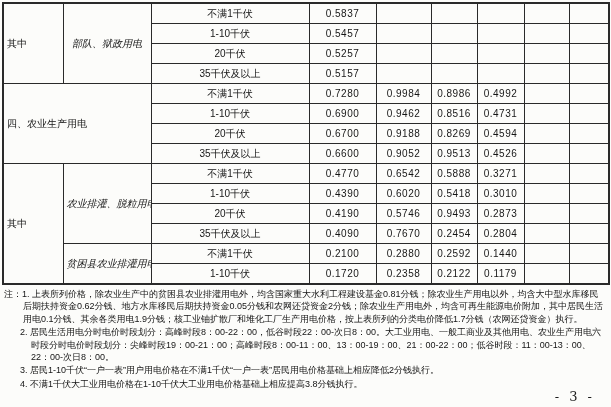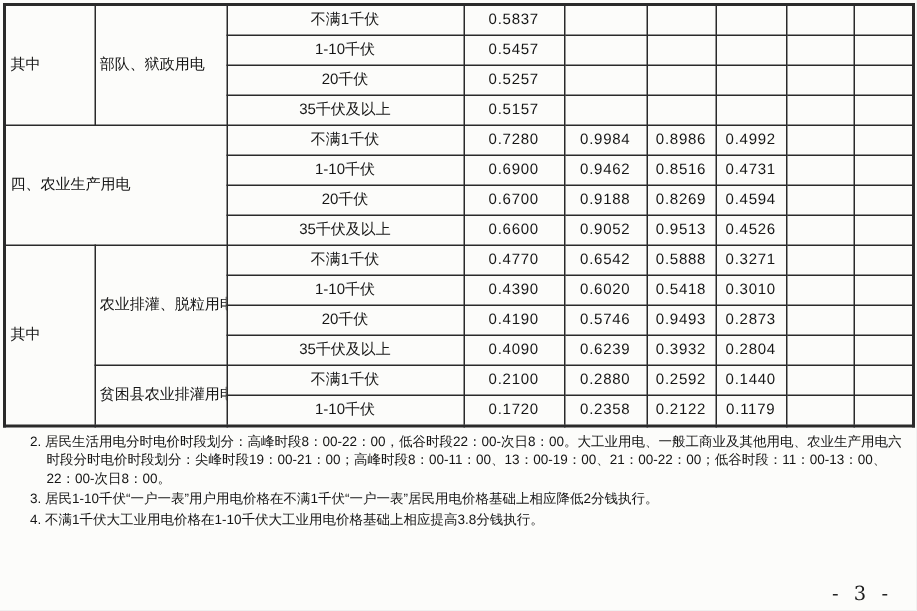--- a/index.html
+++ b/index.html
@@ -21,21 +21,21 @@
   table.price td{
     border:1px solid #2a2a2a;
     height:19px;
     padding:0 3px;
     font-size:10px;
     line-height:11px;
     overflow:hidden;
     white-space:nowrap;
   }
   td.c-label{}
-  td.c-type{text-align:left;padding-left:5px;}
+  td.c-type{text-align:center;padding-left:5px;font-style:italic;}
   td.c-section{text-align:left;padding-left:3px;font-family:Liberation Serif, serif;}
   td.c-volt{text-align:center;padding-left:5px;}
   td.c-val{text-align:center;letter-spacing:0.5px;}
   .notes{
     position:absolute;left:4px;top:288px;width:603px;
     font-size:9px;line-height:12.4px;color:#141414;
   }
   .note{margin:0;}
   .note-first{padding-left:19px;text-indent:-19px;margin-bottom:1px;}
   .note-rest{margin-left:16px;padding-left:11px;text-indent:-11px;margin-bottom:1px;}
@@ -164,22 +164,22 @@
         <td class="c-val">0.4190</td>
         <td class="c-val">0.5746</td>
         <td class="c-val">0.9493</td>
         <td class="c-val">0.2873</td>
         <td class="c-val"></td>
         <td class="c-val"></td>
       </tr>
       <tr>
         <td class="c-volt">35千伏及以上</td>
         <td class="c-val">0.4090</td>
-        <td class="c-val">0.6239</td>
-        <td class="c-val">0.3932</td>
+        <td class="c-val">0.7670</td>
+        <td class="c-val">0.2454</td>
         <td class="c-val">0.2804</td>
         <td class="c-val"></td>
         <td class="c-val"></td>
       </tr>
       <tr>
         <td class="c-type" rowspan="2">贫困县农业排灌用电</td>
         <td class="c-volt">不满1千伏</td>
         <td class="c-val">0.2100</td>
         <td class="c-val">0.2880</td>
         <td class="c-val">0.2592</td>
@@ -193,20 +193,21 @@
         <td class="c-val">0.2358</td>
         <td class="c-val">0.2122</td>
         <td class="c-val">0.1179</td>
         <td class="c-val"></td>
         <td class="c-val"></td>
       </tr>
     </tbody>
   </table>
 
   <div class="notes">
+    <p class="note note-first"><span class="note-prefix">注：</span><span>1. 上表所列价格，除农业生产中的贫困县农业排灌用电外，均含国家重大水利工程建设基金0.81分钱；除农业生产用电以外，均含大中型水库移民后期扶持资金0.62分钱、地方水库移民后期扶持资金0.05分钱和农网还贷资金2分钱；除农业生产用电外，均含可再生能源电价附加，其中居民生活用电0.1分钱、其余各类用电1.9分钱；核工业铀扩散厂和堆化工厂生产用电价格，按上表所列的分类电价降低1.7分钱（农网还贷资金）执行。</span></p>
     <p class="note note-rest">2. 居民生活用电分时电价时段划分：高峰时段8：00-22：00，低谷时段22：00-次日8：00。大工业用电、一般工商业及其他用电、农业生产用电六时段分时电价时段划分：尖峰时段19：00-21：00；高峰时段8：00-11：00、13：00-19：00、21：00-22：00；低谷时段：11：00-13：00、22：00-次日8：00。</p>
     <p class="note note-rest">3. 居民1-10千伏“一户一表”用户用电价格在不满1千伏“一户一表”居民用电价格基础上相应降低2分钱执行。</p>
     <p class="note note-rest">4. 不满1千伏大工业用电价格在1-10千伏大工业用电价格基础上相应提高3.8分钱执行。</p>
   </div>
 
   <div class="page-number">- 3 -</div>
 
 </div>
 
 </body></html>

